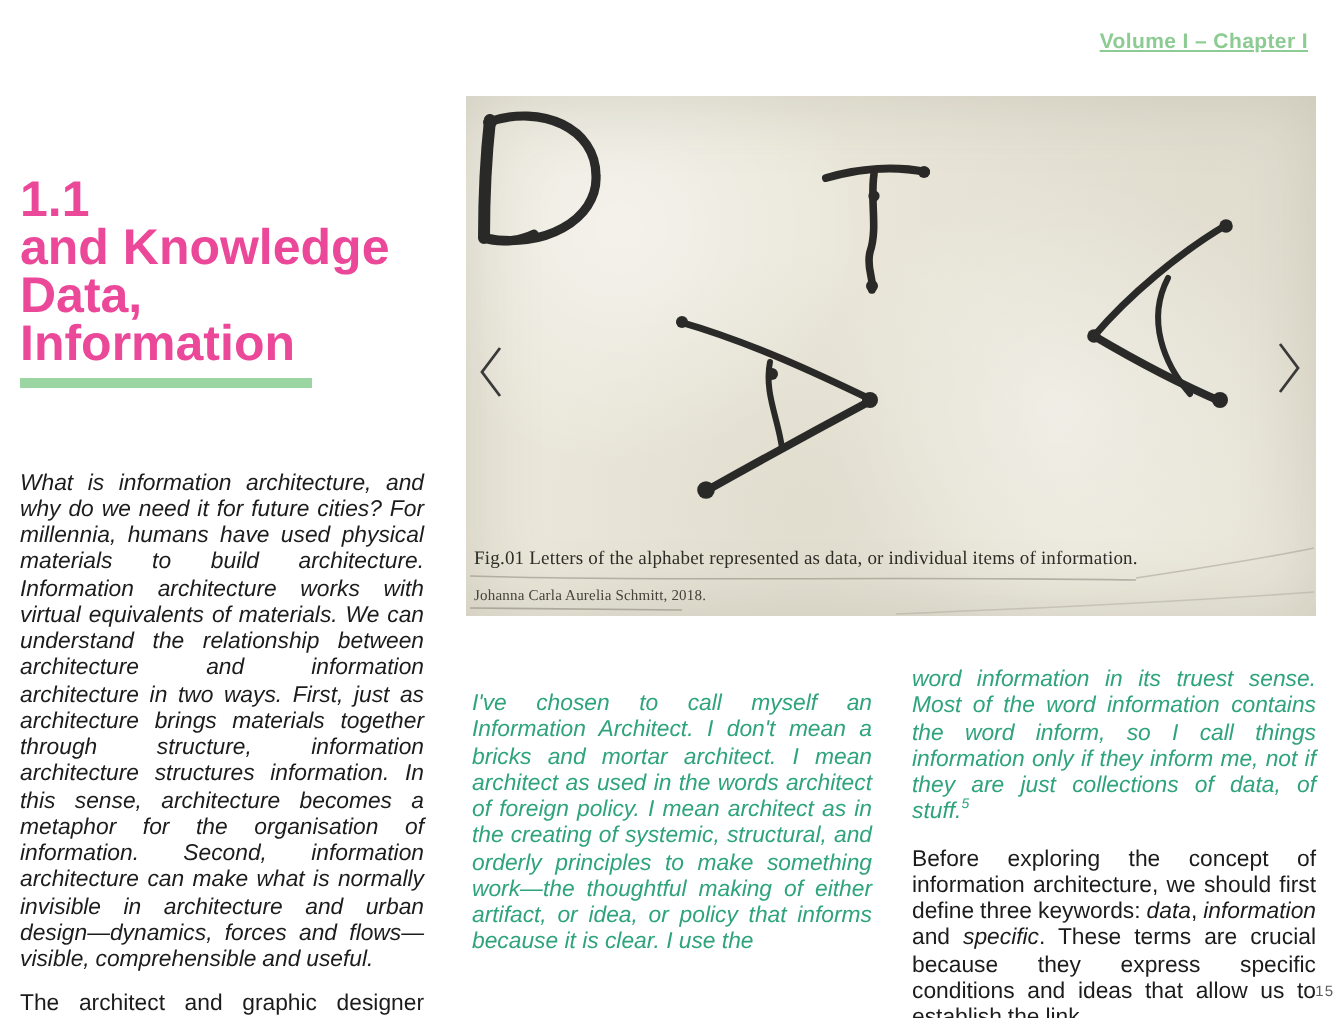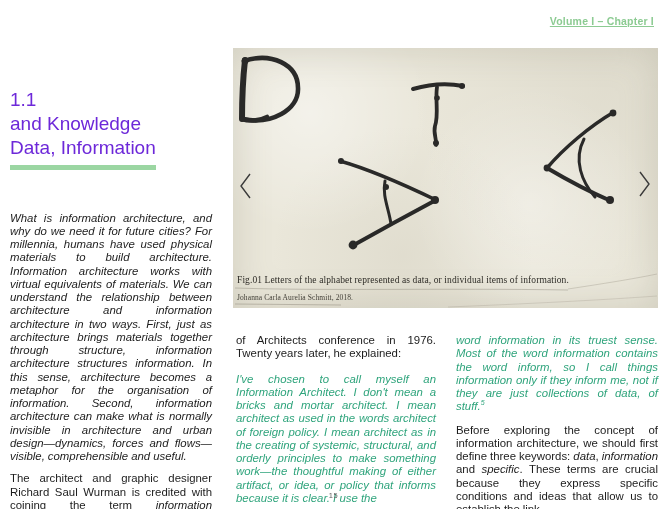--- a/index.html
+++ b/index.html
@@ -15,21 +15,21 @@
     font-family:"Liberation Sans", sans-serif;color:var(--ink);
   }
   
   .breadcrumb{
     position:absolute;top:15px;right:13px;
     font-size:10.5px;font-weight:bold;letter-spacing:.2px;
     color:var(--header-green);text-decoration:underline;cursor:pointer;text-align:right;
   }
   
   .left-col{position:absolute;left:10px;top:88px;width:202px;}
-  .section-heading{font-size:19px;line-height:24px;font-weight:400;color:#6d28d9;}
+  .section-heading{font-size:25px;line-height:24px;font-weight:700;color:#ec4899;}
   .accent-bar{width:146px;height:4.5px;background:var(--accent-green);margin-top:5px;}
   .body-text{
     font-size:11.4px;line-height:13.25px;text-align:justify;color:var(--ink);
     hyphens:auto;-webkit-hyphens:auto;word-spacing:-0.2px;
   }
   .left-col .p1{margin:42px 0 0 0;font-style:italic;}
   .left-col .p2{margin:9px 0 0 0;}
   
   .figure{
     position:absolute;left:233px;top:48px;width:425px;height:260px;
@@ -62,21 +62,21 @@
   .quote{
     font-style:italic;color:var(--quote-green);margin:12px 0 0 0;
     font-size:11.4px;line-height:13.25px;text-align:justify;hyphens:auto;-webkit-hyphens:auto;
   }
   .right-col .quote{margin-top:0;}
   .quote sup{font-size:7px;line-height:0;}
   .right-col .p-after{margin:10px 0 0 0;}
   .mid-col .p-intro{margin:0;}
   
   .page-number{
-    position:absolute;left:0;top:491px;width:667px;text-align:center;
+    position:absolute;left:0;top:491px;width:667px;text-align:right;
     font-size:7.5px;color:#5d5d5d;letter-spacing:.5px;
   }
   em{font-style:italic;}
 </style>
 </head>
 <body>
 
 <div class="page">
 
   <a class="breadcrumb">Volume I – Chapter I</a>
@@ -147,21 +147,20 @@
       </svg>
     </button>
 
     <figcaption>
       <div class="fig-caption">Fig.01 Letters of the alphabet represented as data, or individual items of information.</div>
       <div class="fig-credit">Johanna Carla Aurelia Schmitt, 2018.</div>
     </figcaption>
   </figure>
 
   <div class="mid-col">
-    <p class="body-text p-intro">of Architects conference in 1976. Twenty years later, he explained:</p>
     <blockquote class="quote" style="margin-left:0;margin-right:0">I've chosen to call myself an Information Architect. I don't mean a bricks and mortar architect. I mean architect as used in the words architect of foreign policy. I mean architect as in the creating of systemic, structural, and orderly principles to make something work—the thoughtful making of either artifact, or idea, or policy that informs because it is clear. I use the</blockquote>
   </div>
 
   <div class="right-col">
     <blockquote class="quote" style="margin-left:0;margin-right:0"><span>word information in its truest sense. Most of the word information contains the word inform, so I call things information only if they inform me, not if they are just collections of data, of stuff.</span><sup>5</sup></blockquote>
     <p class="body-text p-after"><span>Before exploring the concept of information architecture, we should first define three keywords: </span><em>data</em><span>, </span><em>information</em><span> and </span><em>specific</em><span>. These terms are crucial because they express specific conditions and ideas that allow us to establish the link</span></p>
   </div>
 
   <div class="page-number">15</div>
 

